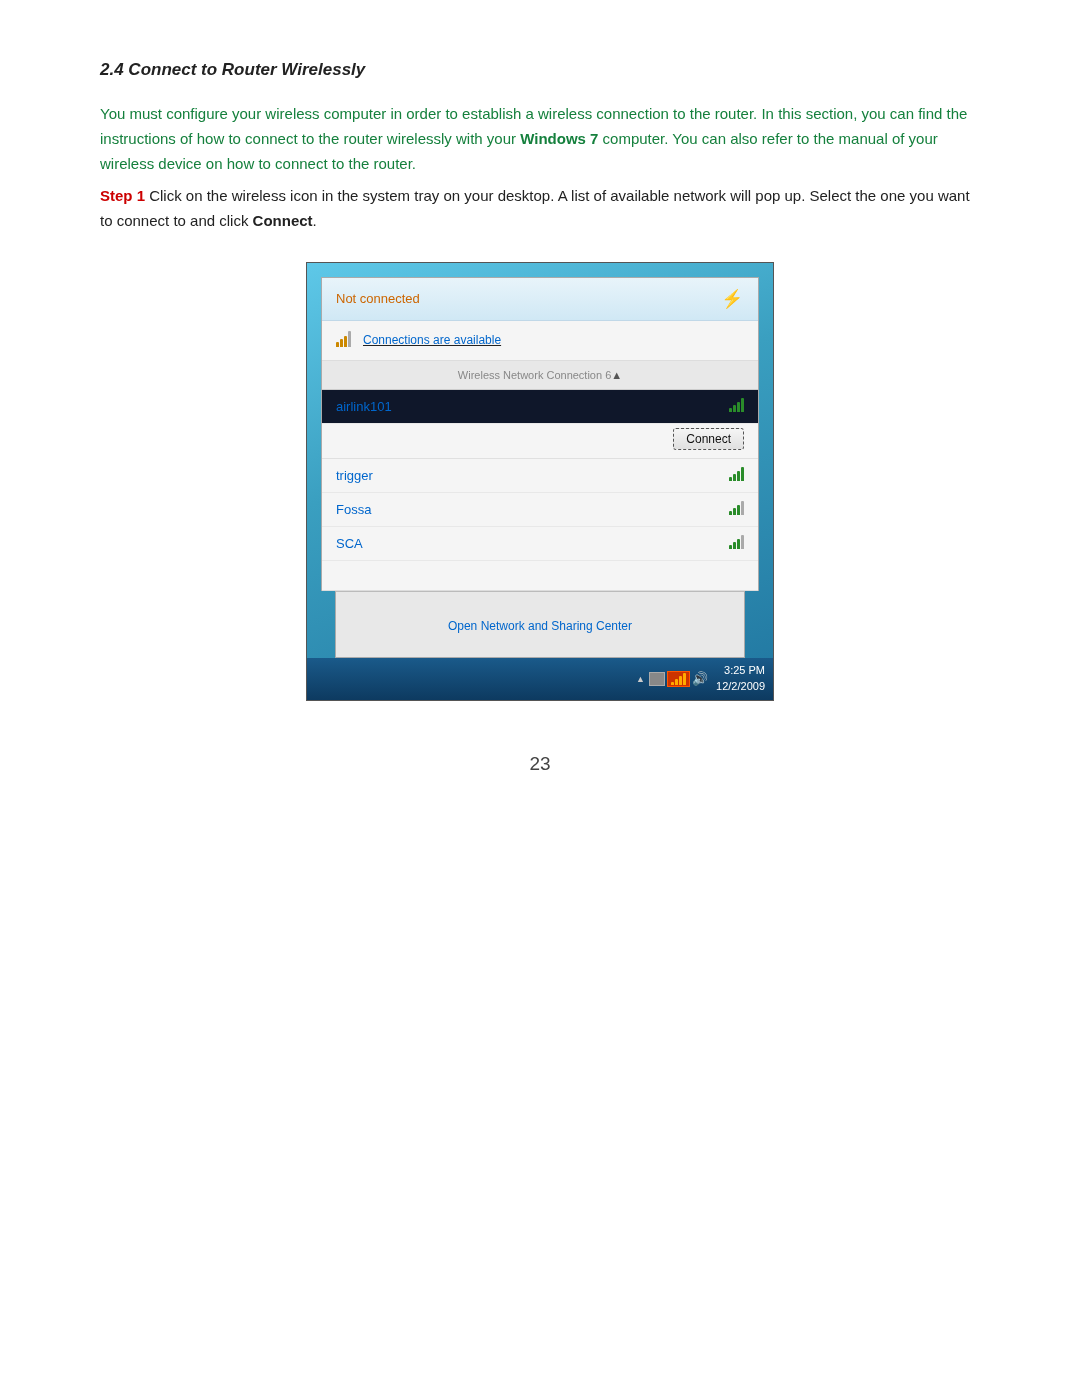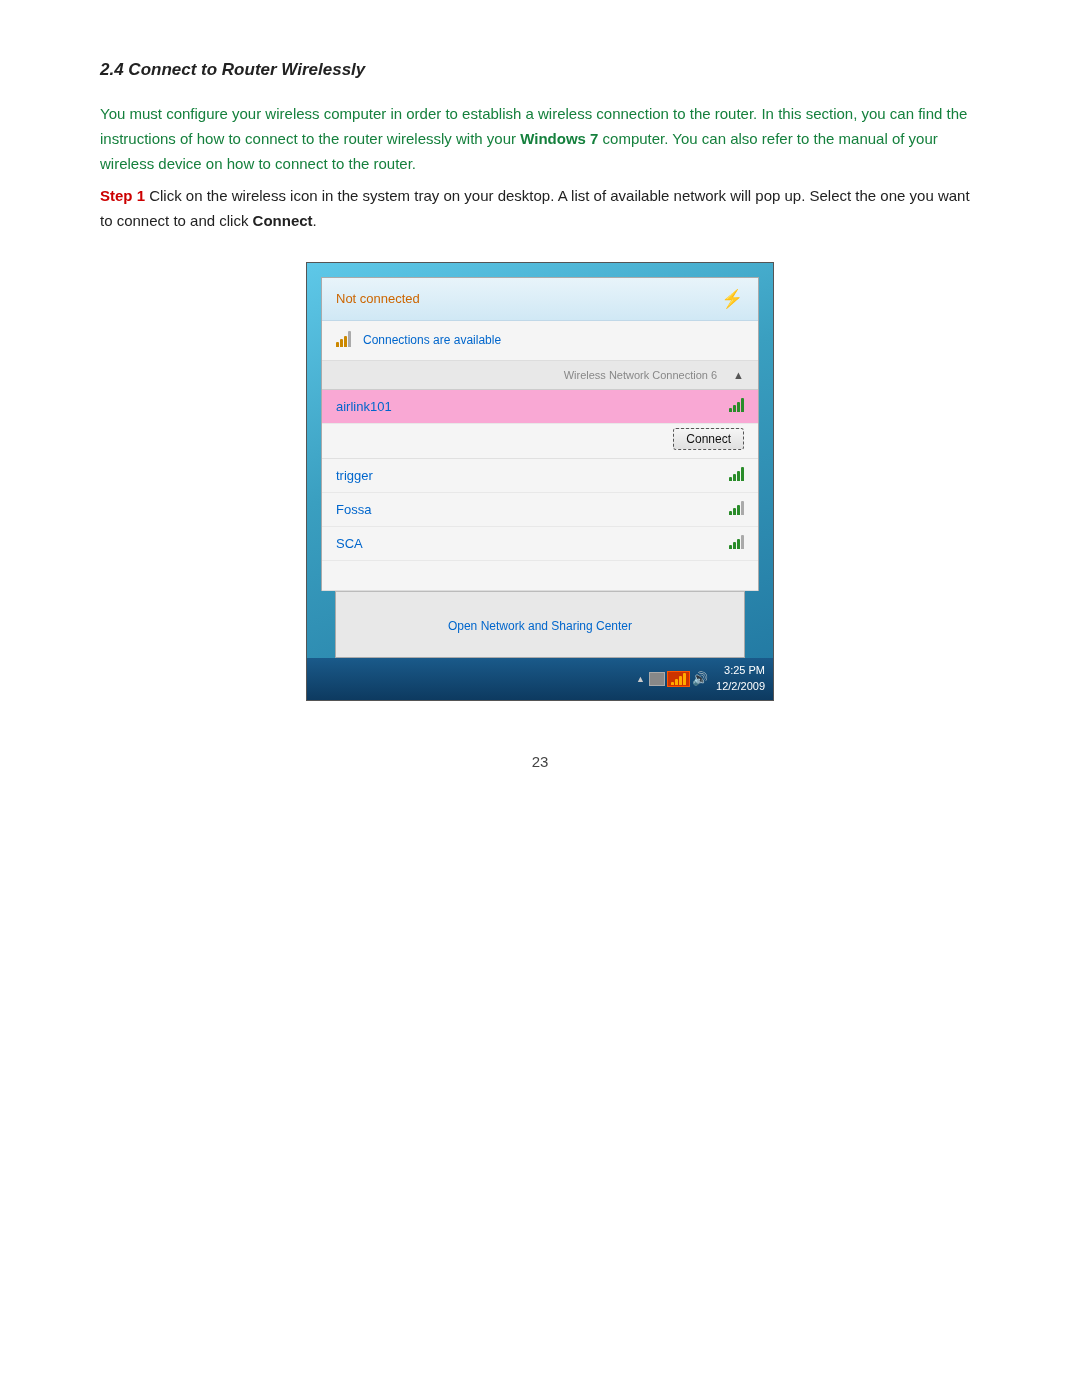--- a/index.html
+++ b/index.html
@@ -82,36 +82,36 @@
       font-size: 18px;
     }
 
     .connections-available {
       padding: 10px 14px;
       border-bottom: 1px solid #ddd;
       display: flex;
       align-items: center;
       gap: 8px;
       background: #f5f5f5;
+      text-decoration: underline;
     }
 
     .connections-available-text {
       color: #0066cc;
       font-size: 12px;
     }
 
     
     .network-conn-header {
       padding: 8px 14px;
       background: #e8e8e8;
       border-bottom: 1px solid #ccc;
       display: flex;
-      justify-content: flex-end;
-      align-items: center;
-      gap: 16px;
+      justify-content: center;
+      align-items: center;
     }
 
     .network-conn-label {
       color: #888;
       font-size: 11px;
     }
 
     .chevron-up {
       color: #555;
       font-size: 11px;
@@ -122,21 +122,21 @@
       padding: 8px 14px;
       background: #f5f5f5;
       border-bottom: 1px solid #e8e8e8;
       display: flex;
       justify-content: space-between;
       align-items: center;
       cursor: pointer;
     }
 
     .network-item.selected {
-      background: #f9a8d4;
+      background: #0f172a;
     }
 
     .network-item-name {
       color: #0066cc;
       font-size: 13px;
     }
 
     .connect-btn-row {
       display: flex;
       justify-content: flex-end;
@@ -258,21 +258,21 @@
       color: #fff;
       font-size: 11px;
       text-align: right;
       line-height: 1.4;
       margin-left: 4px;
     }
 
     .page-number {
       text-align: center;
       margin-top: 52px;
-      font-size: 15px;
+      font-size: 19px;
       color: #444;
     }
   </style>
 </head>
 <body>
 
 <div class="section-title">2.4 Connect to Router Wirelessly</div>
 
 <p class="intro-text">
   <span>You must configure your wireless computer in order to establish a wireless connection to the router. In this section, you can find the instructions of how to connect to the router wirelessly with your </span><strong>Windows 7</strong><span> computer. You can also refer to the manual of your wireless device on how to connect to the router.</span>

